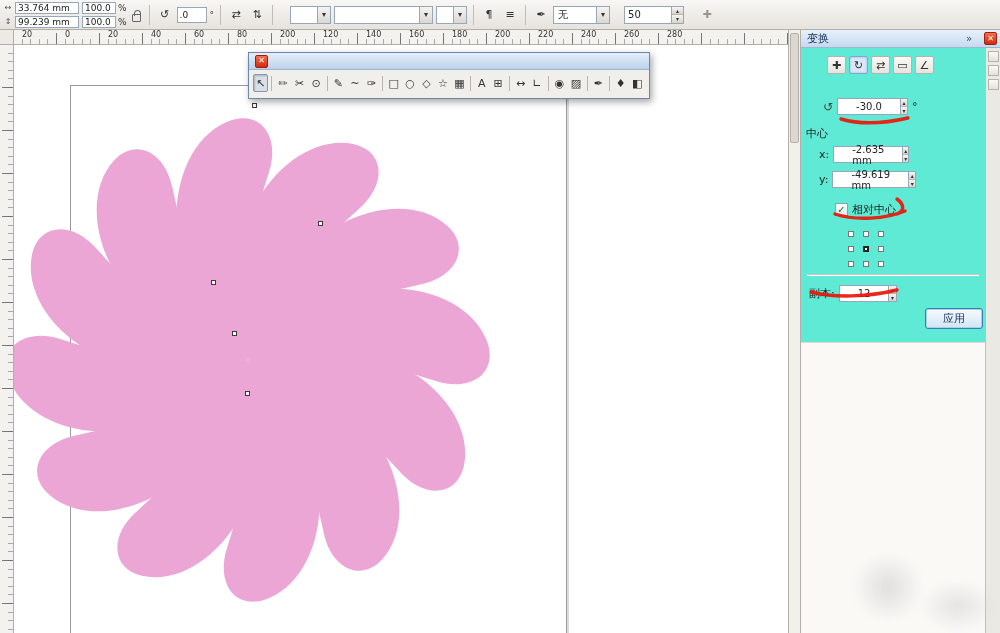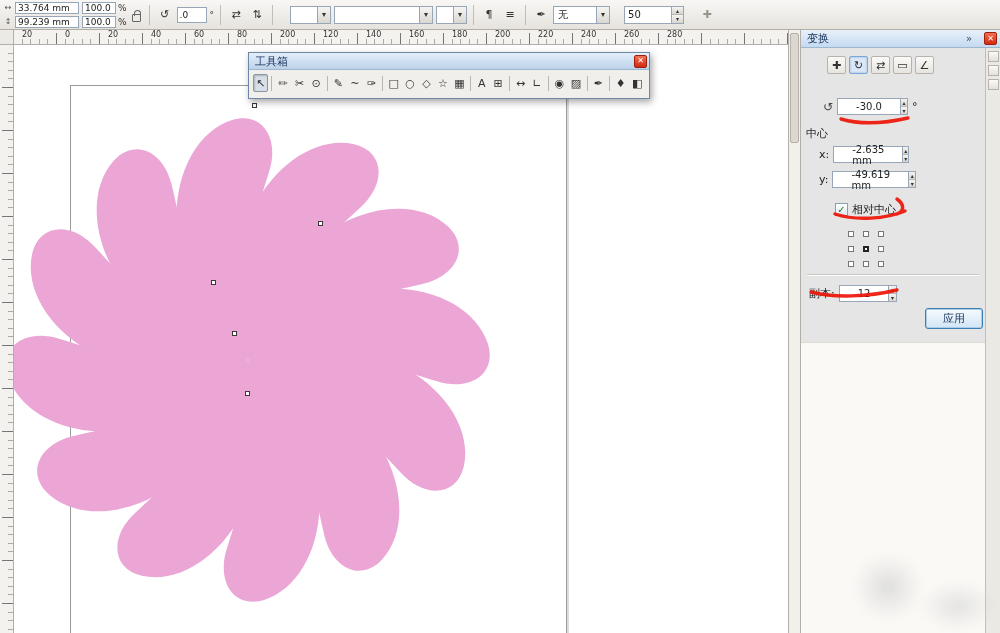--- a/index.html
+++ b/index.html
@@ -66,21 +66,21 @@
     display: flex; align-items: center; padding: 0 2px 0 6px; font-size: 11px; color: #15325a; }
   .tb-title .ttl { flex: 1; }
   .win-close { width: 13px; height: 13px; background: linear-gradient(#f3704f, #d22a10); border: 1px solid #9e1f0b; border-radius: 2px;
     color: #fff; font-size: 8px; line-height: 1; display: flex; align-items: center; justify-content: center; }
   .tb-body { display: flex; align-items: center; padding: 4px 4px; gap: 1px; }
   .tbtn { width: 16px; height: 18px; display: flex; align-items: center; justify-content: center; font-size: 11px; color: #333; border: 1px solid transparent; border-radius: 2px; }
   .tbtn.active { border: 1px solid #8b97a6; background: #d9dfe8; box-shadow: inset 1px 1px 2px rgba(0,0,0,0.2); }
   .tsep { width: 1px; height: 15px; background: #bab6af; margin: 0 2px; }
 
   
-  .docker { position: absolute; left: 801px; top: 30px; width: 199px; height: 603px; background: #e5e5e5; z-index: 8; }
+  .docker { position: absolute; left: 801px; top: 30px; width: 199px; height: 603px; background: #5eead4; z-index: 8; }
   .docker-title { height: 18px; background: linear-gradient(#e8f1fb, #c5daf0); border-bottom: 1px solid #9fb6cf;
     display: flex; align-items: center; padding: 0 3px 0 6px; font-size: 11px; color: #15325a; }
   .docker-title .ttl { flex: 1; }
   .chev { font-size: 10px; color: #35506e; margin-right: 12px; }
   .dtabs { display: flex; gap: 3px; position: absolute; left: 26px; top: 26px; }
   .dtab { width: 19px; height: 18px; border: 1px solid #b7b3ac; border-radius: 2px; background: linear-gradient(#fbfaf8, #e7e4de);
     display: flex; align-items: center; justify-content: center; font-size: 11px; color: #333; }
   .dtab.active { background: #d9e7f6; border-color: #7da7d8; box-shadow: inset 0 0 2px rgba(60,110,170,.5); }
   .d-row { position: absolute; display: flex; align-items: center; gap: 4px; }
   .d-label { font-size: 11px; color: #222; }
@@ -332,21 +332,20 @@
   </div>
 
   <div class="strip">
     <div class="sic"></div>
     <div class="sic"></div>
     <div class="sic"></div>
   </div>
 
   <div class="toolbox">
     <div class="tb-title">
-      <span class="ttl">工具箱</span>
       <span class="win-close">✕</span>
     </div>
     <div class="tb-body">
         <span class="tbtn active">↖</span>
         <span class="tsep"></span>
         <span class="tbtn">✏</span>
         <span class="tbtn">✂</span>
         <span class="tbtn">⊙</span>
         <span class="tsep"></span>
         <span class="tbtn">✎</span>

